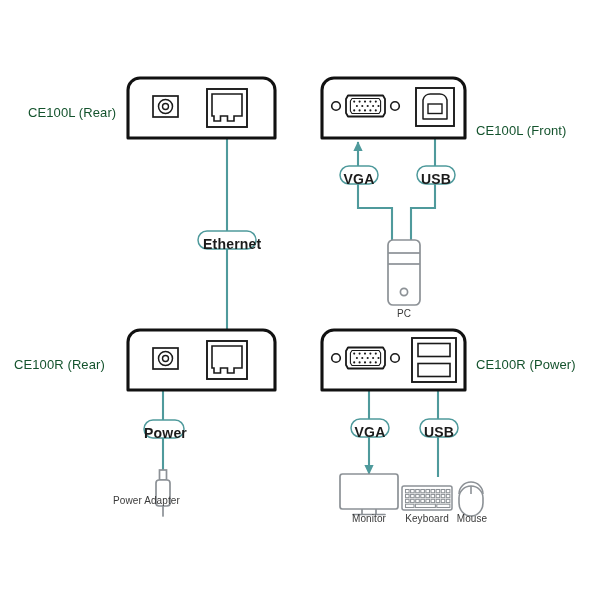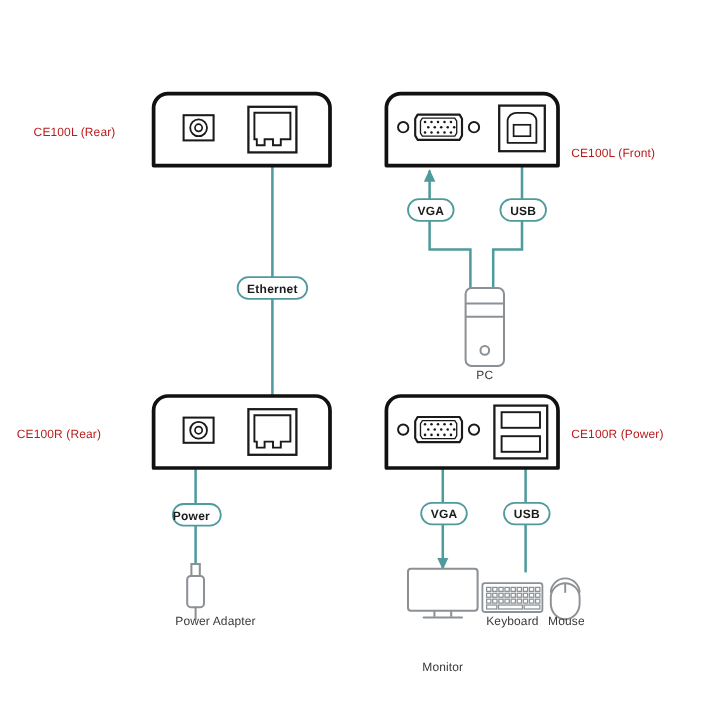--- a/index.html
+++ b/index.html
@@ -13,24 +13,24 @@
   #stage{position:relative;width:600px;height:600px;}
   #diagram{position:absolute;left:0;top:0;width:600px;height:600px;}
   .lbl{
     position:absolute;
     color:#3a3a3a;
     font-size:12.5px;
     white-space:nowrap;
     letter-spacing:0.1px;
   }
   .lbl.small{font-size:10px;}
-  .dev-label{font-size:10px;color:#b91c1c;}
+  .dev-label{font-size:13px;color:#14532d;}
   .pilltxt{
     position:absolute;
-    font-size:10px;
+    font-size:14px;
     font-weight:bold;
     color:#1b1b1b;
     white-space:nowrap;
     letter-spacing:0.2px;
   }
 </style>
 </head>
 <body>
 
 <div id="stage">
@@ -238,18 +238,18 @@
   <div class="lbl dev-label" style="left:476px;top:357px;">CE100R (Power)</div>
 
   <div class="pilltxt" style="left:203px;top:236px;width:48px;text-align:center;">Ethernet</div>
   <div class="pilltxt" style="left:340px;top:171px;width:38px;text-align:center;">VGA</div>
   <div class="pilltxt" style="left:417px;top:171px;width:38px;text-align:center;">USB</div>
   <div class="pilltxt" style="left:144px;top:425px;width:48px;text-align:left;">Power</div>
   <div class="pilltxt" style="left:351px;top:424px;width:38px;text-align:center;">VGA</div>
   <div class="pilltxt" style="left:420px;top:424px;width:38px;text-align:center;">USB</div>
 
   <div class="lbl small" style="left:380px;top:308px;width:48px;text-align:center;">PC</div>
-  <div class="lbl small" style="left:113px;top:513px;width:100px;text-align:right;">Power Adapter</div>
-  <div class="lbl small" style="left:339px;top:513px;width:60px;text-align:center;margin-top:38px;">Monitor</div>
+  <div class="lbl small" style="left:113px;top:495px;width:100px;text-align:left;">Power Adapter</div>
+  <div class="lbl small" style="left:339px;top:513px;width:60px;text-align:center;">Monitor</div>
   <div class="lbl small" style="left:398px;top:513px;width:58px;text-align:center;">Keyboard</div>
   <div class="lbl small" style="left:448px;top:513px;width:48px;text-align:center;">Mouse</div>
 
 </div>
 
 </body></html>

